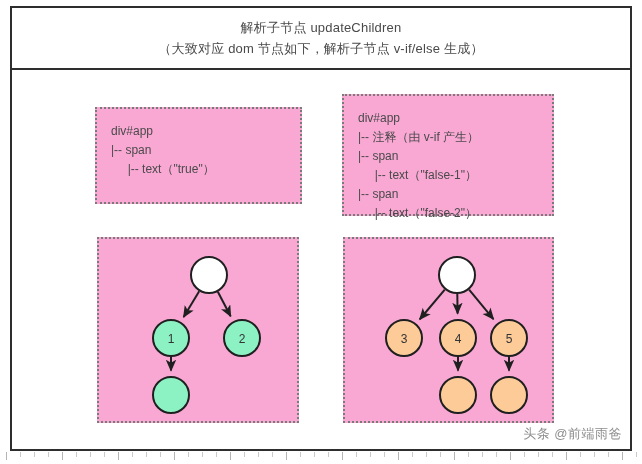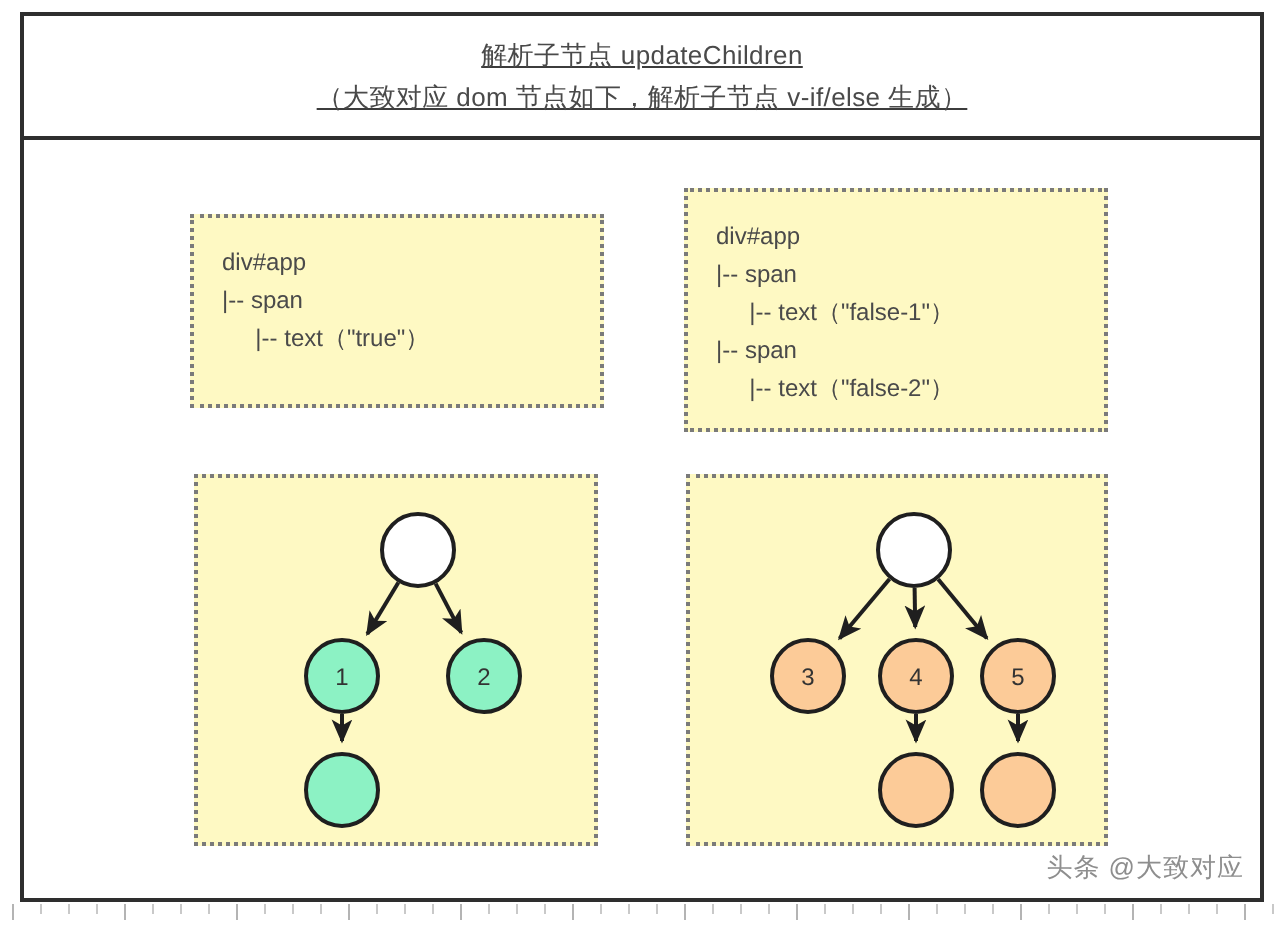--- a/index.html
+++ b/index.html
@@ -36,21 +36,20 @@
     top: 0;
     right: 0;
     height: 62px;
     border-bottom: 2px solid #2e2e2e;
     box-sizing: border-box;
     display: flex;
     flex-direction: column;
     align-items: center;
     justify-content: center;
     gap: 5px;
-    text-decoration: underline;
   }
   .title-line-1 {
     font-size: 13px;
     line-height: 16px;
     color: #4a4a4a;
     letter-spacing: .2px;
     white-space: nowrap;
   }
   .title-line-2 {
     font-size: 13px;
@@ -67,21 +66,21 @@
     top: 62px;
     right: 0;
     bottom: 0;
   }
 
   
   .dashed-box {
     position: absolute;
     border: 2px dotted #7a7a7a;
     box-sizing: border-box;
-    background: #fef9c3;
+    background: #f9a8d4;
   }
 
   #code-box-left  { left: 83px;  top: 37px; width: 207px; height: 97px; }
   #code-box-right { left: 330px; top: 24px; width: 212px; height: 122px; }
   #tree-box-left  { left: 85px;  top: 167px; width: 202px; height: 186px; }
   #tree-box-right { left: 331px; top: 167px; width: 211px; height: 186px; }
 
   .code-lines {
     padding: 13px 0 0 14px;
     font-family: "Liberation Sans", "DejaVu Sans", sans-serif;
@@ -149,21 +148,21 @@
     <div class="title-line-2">（大致对应 dom 节点如下，解析子节点 v-if/else 生成）</div>
   </div>
 
   <div id="body-area">
 
     <div id="code-box-left" class="dashed-box">
       <div class="code-lines"><div class="code-line">div#app</div><div class="code-line">|-- span</div><div class="code-line">     |-- text（"true"）</div></div>
     </div>
 
     <div id="code-box-right" class="dashed-box">
-      <div class="code-lines"><div class="code-line">div#app</div><div class="code-line">|-- span</div><div class="code-line">     |-- text（"false-1"）</div><div class="code-line">|-- span</div><div class="code-line">     |-- text（"false-2"）</div></div>
+      <div class="code-lines"><div class="code-line">div#app</div><div class="code-line">|-- 注释（由 v-if 产生）</div><div class="code-line">|-- span</div><div class="code-line">     |-- text（"false-1"）</div><div class="code-line">|-- span</div><div class="code-line">     |-- text（"false-2"）</div></div>
     </div>
 
     <div id="tree-box-left" class="dashed-box">
       <svg class="tree-svg" viewBox="0 0 198 182" preserveAspectRatio="xMidYMid meet">
           <defs>
             <marker id="arrow-tree_left" markerWidth="7" markerHeight="7" refX="5.4" refY="2.6" orient="auto" markerUnits="strokeWidth">
               <path d="M0,0 L6,2.6 L0,5.2 L1.5,2.6 Z" fill="#1f1f1f"></path>
             </marker>
           </defs>
           <line x1="100.18662976550257" y1="52.26953486245627" x2="84.65408267079931" y2="78.02086294051692" stroke="#1f1f1f" stroke-width="2" marker-end="url(#arrow-tree_left)"></line>
@@ -215,21 +214,21 @@
           </g>
           <g>
             <circle cx="113" cy="156" r="18" fill="#FCCB98" stroke="#1f1f1f" stroke-width="2"></circle>
           </g>
           <g>
             <circle cx="164" cy="156" r="18" fill="#FCCB98" stroke="#1f1f1f" stroke-width="2"></circle>
           </g>
         </svg>
     </div>
 
-    <div id="watermark">头条 @大致对应</div>
+    <div id="watermark">头条 @前端雨爸</div>
 
   </div>
 </div>
 
 <div id="ruler">
     <div class="tick major" style="left: 6px;"></div>
     <div class="tick" style="left: 20px;"></div>
     <div class="tick" style="left: 34px;"></div>
     <div class="tick" style="left: 48px;"></div>
     <div class="tick major" style="left: 62px;"></div>

